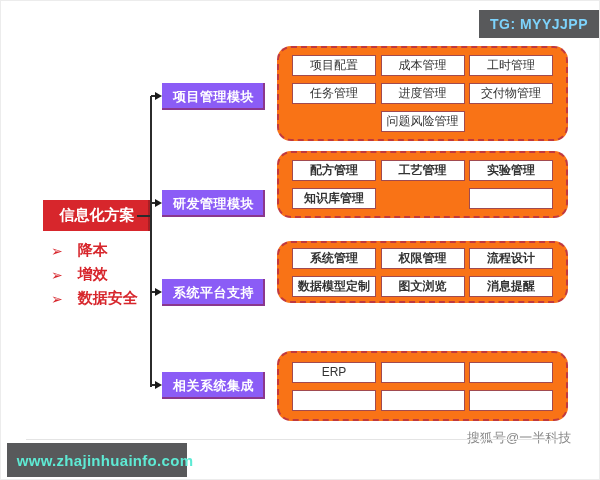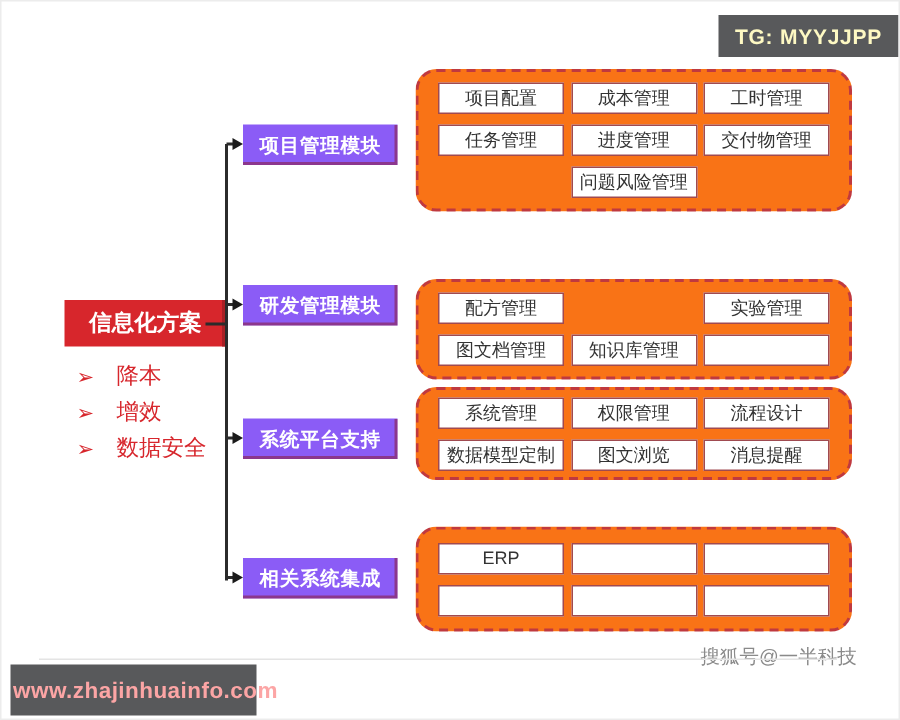--- a/index.html
+++ b/index.html
@@ -6,37 +6,37 @@
   html,body { background:#fff; }
   body { font-family:"Liberation Sans","DejaVu Sans",sans-serif; }
   .canvas {
     position:relative; width:600px; height:480px; background:#ffffff;
     overflow:hidden; border:1px solid #ececec;
   }
 
   
   .badge {
     position:absolute; left:478px; top:9px; width:120px; height:28px;
-    background:#58595b; color:#fef9c3; font-size:14px; font-weight:bold;
+    background:#58595b; color:#7dd3fc; font-size:14px; font-weight:bold;
     display:flex; align-items:center; justify-content:center; letter-spacing:.5px;
   }
 
   
   .rootbox {
     position:absolute; left:42px; top:199px; width:108px; height:31px;
     background:#d7262c; box-shadow:inset -3px 0 0 #a81f24;
     color:#fff; font-size:15px; font-weight:bold;
     display:flex; align-items:center; justify-content:center;
   }
 
   
   .bullets { position:absolute; left:50px; top:239px; }
   .bullet { display:flex; align-items:center; gap:15px; height:21px; margin-bottom:3px; }
   .bullet .mark { color:#d7262c; font-size:14px; line-height:1; }
-  .bullet .blabel { color:#d7262c; font-size:15px; font-weight:normal; }
+  .bullet .blabel { color:#d7262c; font-size:15px; font-weight:bold; }
 
   
   .line { position:absolute; background:#2b2b2b; }
   .arrowhead {
     position:absolute; width:0; height:0;
     border-top:4px solid transparent; border-bottom:4px solid transparent;
     border-left:7px solid #1a1a1a;
   }
 
   
@@ -60,22 +60,22 @@
     width:84px; height:21px; background:#fff;
     border:1.6px solid #a04a50;
     color:#333; font-size:12px;
     display:flex; align-items:center; justify-content:center; white-space:nowrap;
   }
 
   
   .watermark { position:absolute; left:466px; top:428px; font-size:13px; color:#8a8a8a; }
   .faintline { position:absolute; left:25px; top:438px; width:532px; height:1px; background:#e4e4e4; }
   .footer {
-    position:absolute; left:6px; top:442px; width:164px; height:34px;
-    background:#58595b; color:#fca5a5; font-size:15px; font-weight:bold;
+    position:absolute; left:6px; top:442px; width:180px; height:34px;
+    background:#58595b; color:#5eead4; font-size:15px; font-weight:bold;
     display:flex; align-items:center; justify-content:center; letter-spacing:.3px;padding-left:16px;
   }
 </style>
 </head>
 <body>
 
 <div class="canvas">
 
   <div class="badge">TG: MYYJJPP</div>
 
@@ -125,33 +125,33 @@
     <div class="grow">
       <div class="cell">任务管理</div>
       <div class="cell">进度管理</div>
       <div class="cell">交付物管理</div>
     </div>
     <div class="grow single">
       <div class="cell">问题风险管理</div>
     </div>
   </div>
 
-  <div class="group" style="top:185px; height:67px;">
+  <div class="group" style="top:150px; height:67px;font-weight:bold;">
     <div class="grow">
       <div class="cell">配方管理</div>
+      <div class="cell">工艺管理</div>
       <div class="cell">实验管理</div>
     </div>
     <div class="grow">
-      <div class="cell">图文档管理</div>
       <div class="cell">知识库管理</div>
       <div class="cell"></div>
     </div>
   </div>
 
-  <div class="group" style="top:257px; height:62px;">
+  <div class="group" style="top:240px; height:62px;font-weight:bold;">
     <div class="grow">
       <div class="cell">系统管理</div>
       <div class="cell">权限管理</div>
       <div class="cell">流程设计</div>
     </div>
     <div class="grow">
       <div class="cell">数据模型定制</div>
       <div class="cell">图文浏览</div>
       <div class="cell">消息提醒</div>
     </div>

